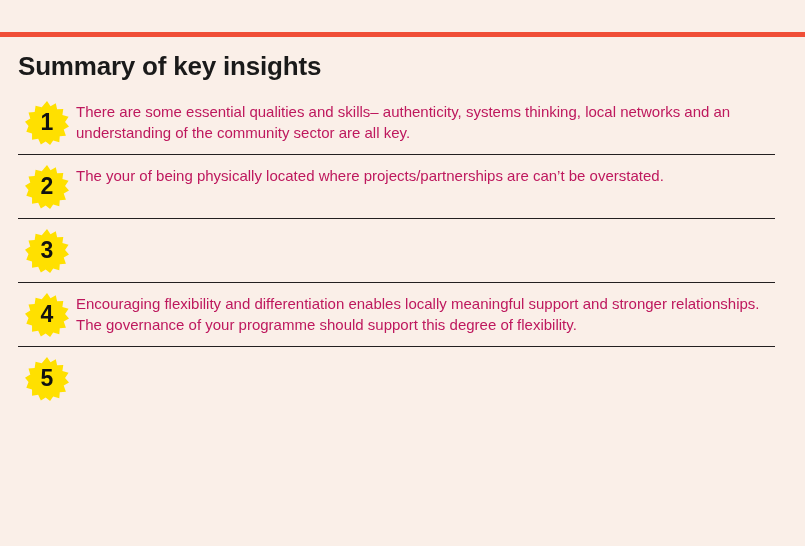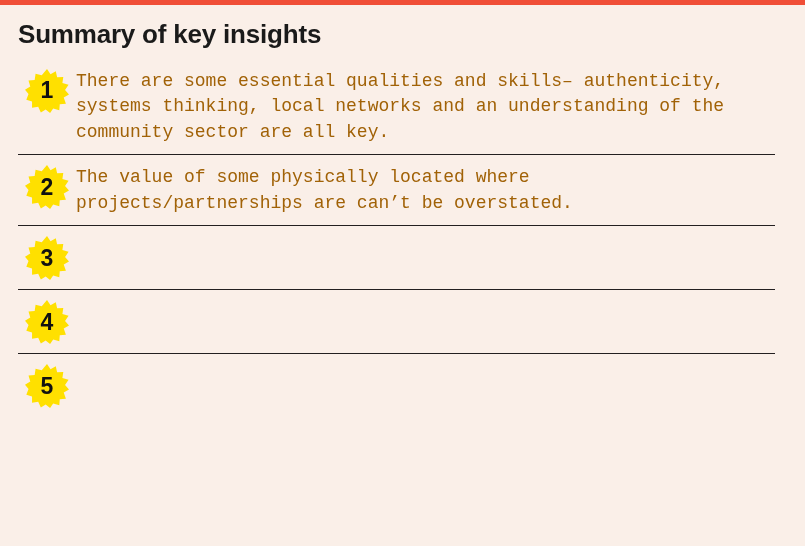--- a/index.html
+++ b/index.html
@@ -23,20 +23,21 @@
   .top-rule {
     position: absolute;
     top: 0;
     left: 0;
     width: 805px;
     height: 5px;
     background: #F04E37;
   }
   .content {
     padding: 16px 30px 0 18px;
+    margin-top: 32px;
   }
   .title {
     font-size: 26px;
     font-weight: bold;
     color: #1A1A1A;
     letter-spacing: -0.2px;
     margin: 4px 0 10px 0;
     line-height: 1.1;
   }
   .insight-list {
@@ -78,26 +79,25 @@
     position: relative;
     z-index: 2;
     font-size: 23px;
     font-weight: bold;
     color: #111111;
     line-height: 1;
     font-family: "Liberation Sans", sans-serif;
   }
   .insight-text {
     flex: 1 1 auto;
-    font-size: 18px;
+    font-size: 15px;
     line-height: 1.42;
-    color: #a16207;
+    color: #be185d;
     padding-right: 10px;
     padding-top: 2px;
-    font-family: Liberation Mono, monospace;
   }
 </style>
 </head>
 <body>
 
 <div class="page">
 
   <div class="top-rule"></div>
 
   <div class="content">
@@ -120,21 +120,21 @@
 
       <li class="insight">
         <div class="badge-cell">
           <div class="badge">
             <svg class="star" viewBox="0 0 100 100" xmlns="http://www.w3.org/2000/svg" aria-hidden="true">
               <polygon fill="#FFE000" points="50,0 58,12 70,5 73,19 87,18 85,32 99,36 91,48 100,58 88,65 93,79 79,80 78,94 64,90 57,100 47,92 36,99 30,86 16,88 16,74 3,70 8,57 0,47 12,40 8,26 22,25 24,11 38,14"></polygon>
             </svg>
             <span class="num">2</span>
           </div>
         </div>
-        <div class="insight-text">The value of some physically located where projects/partnerships are can’t be overstated.</div>
+        <div class="insight-text">The your of being physically located where projects/partnerships are can’t be overstated.</div>
       </li>
 
       <li class="insight">
         <div class="badge-cell">
           <div class="badge">
             <svg class="star" viewBox="0 0 100 100" xmlns="http://www.w3.org/2000/svg" aria-hidden="true">
               <polygon fill="#FFE000" points="50,0 58,12 70,5 73,19 87,18 85,32 99,36 91,48 100,58 88,65 93,79 79,80 78,94 64,90 57,100 47,92 36,99 30,86 16,88 16,74 3,70 8,57 0,47 12,40 8,26 22,25 24,11 38,14"></polygon>
             </svg>
             <span class="num">3</span>
           </div>
@@ -143,20 +143,21 @@
 
       <li class="insight">
         <div class="badge-cell">
           <div class="badge">
             <svg class="star" viewBox="0 0 100 100" xmlns="http://www.w3.org/2000/svg" aria-hidden="true">
               <polygon fill="#FFE000" points="50,0 58,12 70,5 73,19 87,18 85,32 99,36 91,48 100,58 88,65 93,79 79,80 78,94 64,90 57,100 47,92 36,99 30,86 16,88 16,74 3,70 8,57 0,47 12,40 8,26 22,25 24,11 38,14"></polygon>
             </svg>
             <span class="num">4</span>
           </div>
         </div>
+        <div class="insight-text">Encouraging flexibility and differentiation enables locally meaningful support and stronger relationships. The governance of your programme should support this degree of flexibility.</div>
       </li>
 
       <li class="insight">
         <div class="badge-cell">
           <div class="badge">
             <svg class="star" viewBox="0 0 100 100" xmlns="http://www.w3.org/2000/svg" aria-hidden="true">
               <polygon fill="#FFE000" points="50,0 58,12 70,5 73,19 87,18 85,32 99,36 91,48 100,58 88,65 93,79 79,80 78,94 64,90 57,100 47,92 36,99 30,86 16,88 16,74 3,70 8,57 0,47 12,40 8,26 22,25 24,11 38,14"></polygon>
             </svg>
             <span class="num">5</span>
           </div>

